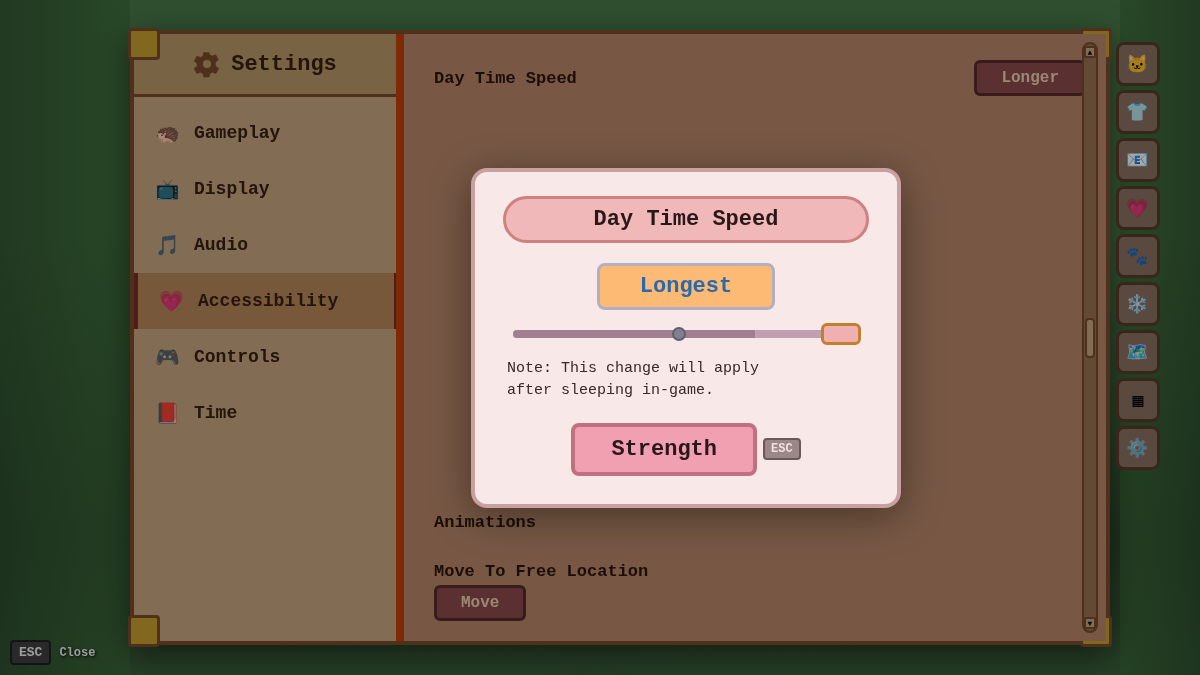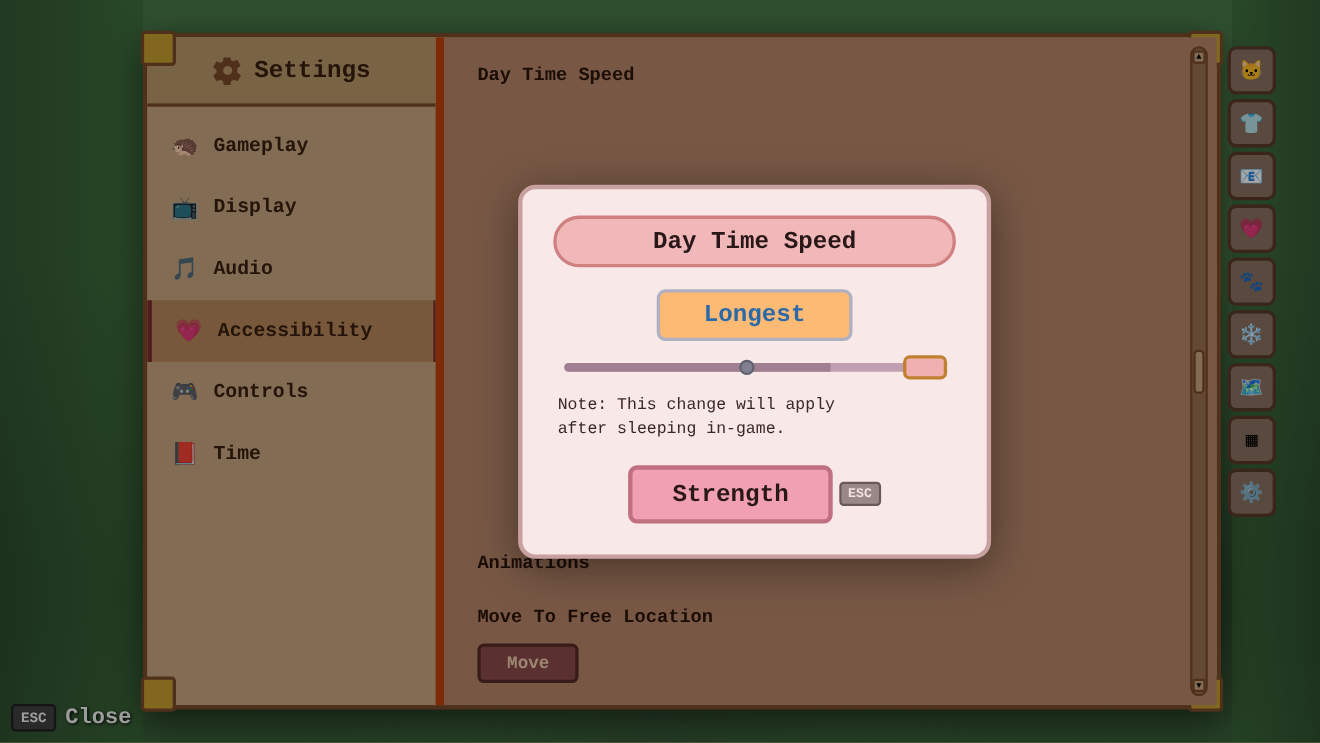--- a/index.html
+++ b/index.html
@@ -416,37 +416,37 @@
       border-radius: 4px;
       padding: 3px 7px;
       color: #f0f0f0;
       font-size: 13px;
       font-family: 'Courier New', monospace;
       font-weight: bold;
     }
 
     .close-text {
       color: #f0f0f0;
-      font-size: 20px;
+      font-size: 12px;
       font-weight: bold;
       font-family: 'Courier New', monospace;
       text-shadow: 1px 1px 3px #000;
     }
 
     
     .animations-label {
       color: #2a1408;
       font-size: 17px;
       font-weight: bold;
     }
 
     .move-section {
       display: flex;
       flex-direction: column;
-      gap: 14px;
+      gap: 4px;
       margin-top: 8px;
     }
   </style>
 </head>
 <body>
 
 <div class="game-bg"></div>
 <div class="tree-left"></div>
 <div class="tree-right"></div>
 
@@ -489,20 +489,21 @@
         <span class="nav-icon">📕</span>
         <span>Time</span>
       </div>
     </div>
   </div>
 
   <div class="content-area">
     <div class="content-inner">
       <div class="setting-row">
         <span class="setting-label">Day Time Speed</span>
+        <button class="setting-value-btn">Longer</button>
       </div>
       <div style="flex:1"></div>
       <div class="setting-row">
         <span class="animations-label">Animations</span>
       </div>
       <div class="move-section">
         <span class="setting-label">Move To Free Location</span>
         <button class="setting-value-btn" style="align-self:flex-start;">Move</button>
       </div>
     </div>

